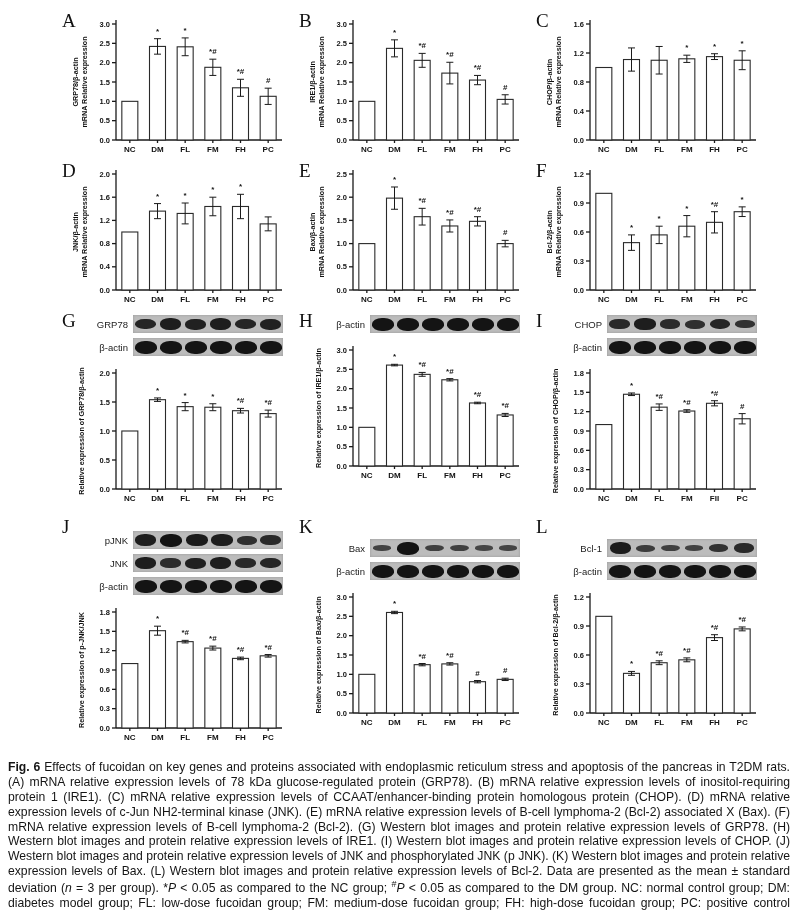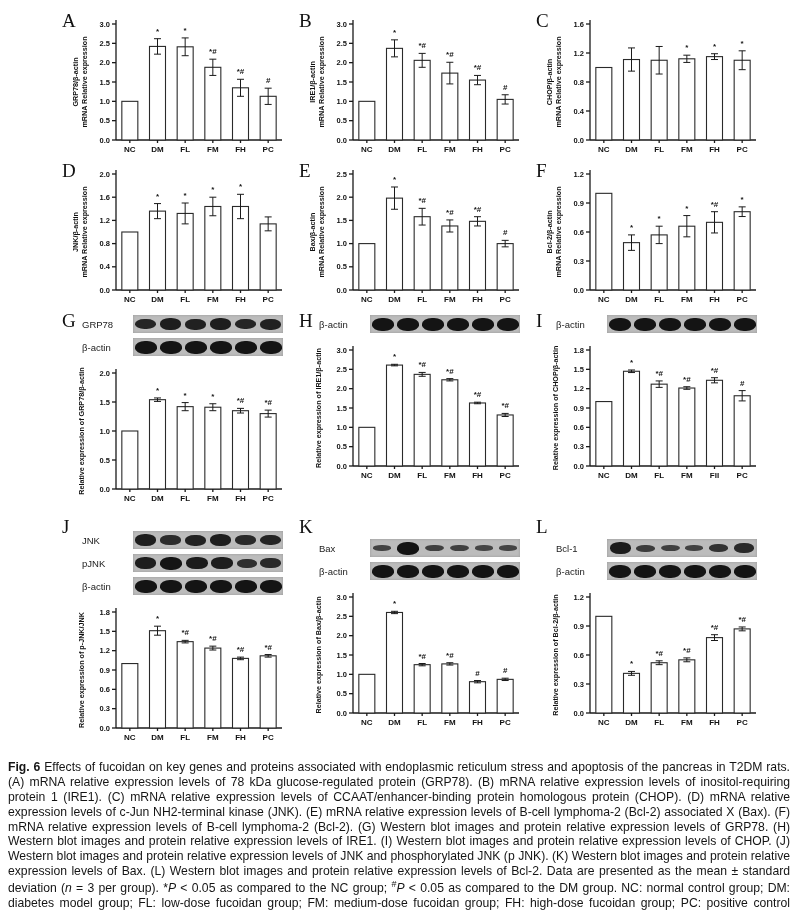--- a/index.html
+++ b/index.html
@@ -10,21 +10,21 @@
   .r12 .panel{height:150px;}
   .r3 .panel{height:206px;}
   .r4 .panel{height:240px;}
   .panel-letter{position:absolute;left:6px;top:2px;font-family:"Liberation Serif",serif;font-size:19px;color:#111;z-index:2;}
   .chart{display:block;margin-left:14px;}
   .r12 .chart{margin-top:2px;}
   .blots{display:flex;flex-direction:column;gap:3px;margin:6px 0 2px 26px;}
   .blots.offset{margin-top:24px;}
   .blots.j{margin-top:16px;}
   .blot-row{display:flex;align-items:center;height:20px;}
-  .blot-label{width:46px;padding-right:5px;font-size:9.5px;color:#222;}
+  .blot-label{width:46px;text-align:right;padding-right:5px;font-size:9.5px;color:#222;}
   .blot-strip{position:relative;width:150px;height:18px;background:#bcbcbc;display:flex;align-items:center;justify-content:space-around;box-shadow:inset 0 0 3px #9a9a9a;}
   .band{background:#141414;border-radius:45%;}
   .ticklab{font:bold 7.5px "Liberation Sans",sans-serif;fill:#111;}
   .xlab{font:bold 8px "Liberation Sans",sans-serif;fill:#111;}
   .ylab{font:bold 7.2px "Liberation Sans",sans-serif;fill:#111;}
   .sig{font:bold 8px "Liberation Sans",sans-serif;fill:#111;}
   .axis{stroke:#1a1a1a;stroke-width:1.3;fill:none;}
   .bar{fill:#ffffff;stroke:#2a2a2a;stroke-width:1.1;}
   .err{stroke:#1a1a1a;stroke-width:1;}
   .caption{padding:6px 10px 0 8px;font-size:12.2px;line-height:1.22;text-align:justify;color:#151515;}
@@ -542,20 +542,31 @@
           <text x="198.16666666666669" y="72.41333333333333" text-anchor="middle" class="sig">*#</text>
           <line x1="198.16666666666669" y1="130" x2="198.16666666666669" y2="133" class="axis"></line>
           <text x="198.16666666666669" y="142" text-anchor="middle" class="xlab">PC</text>
           <text x="14" y="72" text-anchor="middle" class="ylab" transform="rotate(-90 14 72)">Relative expression of IRE1/β-actin</text>
         </svg>
       </div>
       <div class="panel">
         <span class="panel-letter">I</span>
         <div class="blots">
           <div class="blot-row">
+            <span class="blot-label">CHOP</span>
+            <div class="blot-strip">
+              <div class="band" style="width: 20.5px; height: 10px; opacity: 0.88;"></div>
+              <div class="band" style="width: 21.25px; height: 11.5px; opacity: 0.94;"></div>
+              <div class="band" style="width: 20.25px; height: 9.5px; opacity: 0.86;"></div>
+              <div class="band" style="width: 20px; height: 9px; opacity: 0.84;"></div>
+              <div class="band" style="width: 20.75px; height: 10.5px; opacity: 0.9;"></div>
+              <div class="band" style="width: 19.75px; height: 8.5px; opacity: 0.82;"></div>
+            </div>
+          </div>
+          <div class="blot-row">
             <span class="blot-label">β-actin</span>
             <div class="blot-strip">
               <div class="band" style="width: 22px; height: 13px; opacity: 1;"></div>
               <div class="band" style="width: 22px; height: 13px; opacity: 1;"></div>
               <div class="band" style="width: 22px; height: 13px; opacity: 1;"></div>
               <div class="band" style="width: 22px; height: 13px; opacity: 1;"></div>
               <div class="band" style="width: 22px; height: 13px; opacity: 1;"></div>
               <div class="band" style="width: 22px; height: 13px; opacity: 1;"></div>
             </div>
           </div>
@@ -617,42 +628,42 @@
           <text x="198.16666666666669" y="142" text-anchor="middle" class="xlab">PC</text>
           <text x="14" y="72" text-anchor="middle" class="ylab" transform="rotate(-90 14 72)">Relative expression of CHOP/β-actin</text>
         </svg>
       </div>
     </div>
   <div class="frow r4" id="row4">
       <div class="panel">
         <span class="panel-letter">J</span>
         <div class="blots j">
           <div class="blot-row">
+            <span class="blot-label">pJNK</span>
+            <div class="blot-strip">
+              <div class="band" style="width: 21.25px; height: 11.5px; opacity: 0.94;"></div>
+              <div class="band" style="width: 22px; height: 13px; opacity: 1;"></div>
+              <div class="band" style="width: 21.5px; height: 12px; opacity: 0.96;"></div>
+              <div class="band" style="width: 21.25px; height: 11.5px; opacity: 0.94;"></div>
+              <div class="band" style="width: 20px; height: 9px; opacity: 0.84;"></div>
+              <div class="band" style="width: 20.5px; height: 10px; opacity: 0.88;"></div>
+            </div>
+          </div>
+          <div class="blot-row">
             <span class="blot-label">JNK</span>
             <div class="blot-strip">
               <div class="band" style="width: 21.25px; height: 11.5px; opacity: 0.94;"></div>
               <div class="band" style="width: 20.25px; height: 9.5px; opacity: 0.86;"></div>
               <div class="band" style="width: 21px; height: 11px; opacity: 0.92;"></div>
               <div class="band" style="width: 21.25px; height: 11.5px; opacity: 0.94;"></div>
               <div class="band" style="width: 20.5px; height: 10px; opacity: 0.88;"></div>
               <div class="band" style="width: 20.75px; height: 10.5px; opacity: 0.9;"></div>
             </div>
           </div>
           <div class="blot-row">
-            <span class="blot-label">pJNK</span>
-            <div class="blot-strip">
-              <div class="band" style="width: 21.25px; height: 11.5px; opacity: 0.94;"></div>
-              <div class="band" style="width: 22px; height: 13px; opacity: 1;"></div>
-              <div class="band" style="width: 21.5px; height: 12px; opacity: 0.96;"></div>
-              <div class="band" style="width: 21.25px; height: 11.5px; opacity: 0.94;"></div>
-              <div class="band" style="width: 20px; height: 9px; opacity: 0.84;"></div>
-              <div class="band" style="width: 20.5px; height: 10px; opacity: 0.88;"></div>
-            </div>
-          </div>
-          <div class="blot-row">
             <span class="blot-label">β-actin</span>
             <div class="blot-strip">
               <div class="band" style="width: 22px; height: 13px; opacity: 1;"></div>
               <div class="band" style="width: 22px; height: 13px; opacity: 1;"></div>
               <div class="band" style="width: 22px; height: 13px; opacity: 1;"></div>
               <div class="band" style="width: 22px; height: 13px; opacity: 1;"></div>
               <div class="band" style="width: 22px; height: 13px; opacity: 1;"></div>
               <div class="band" style="width: 22px; height: 13px; opacity: 1;"></div>
             </div>
           </div>

